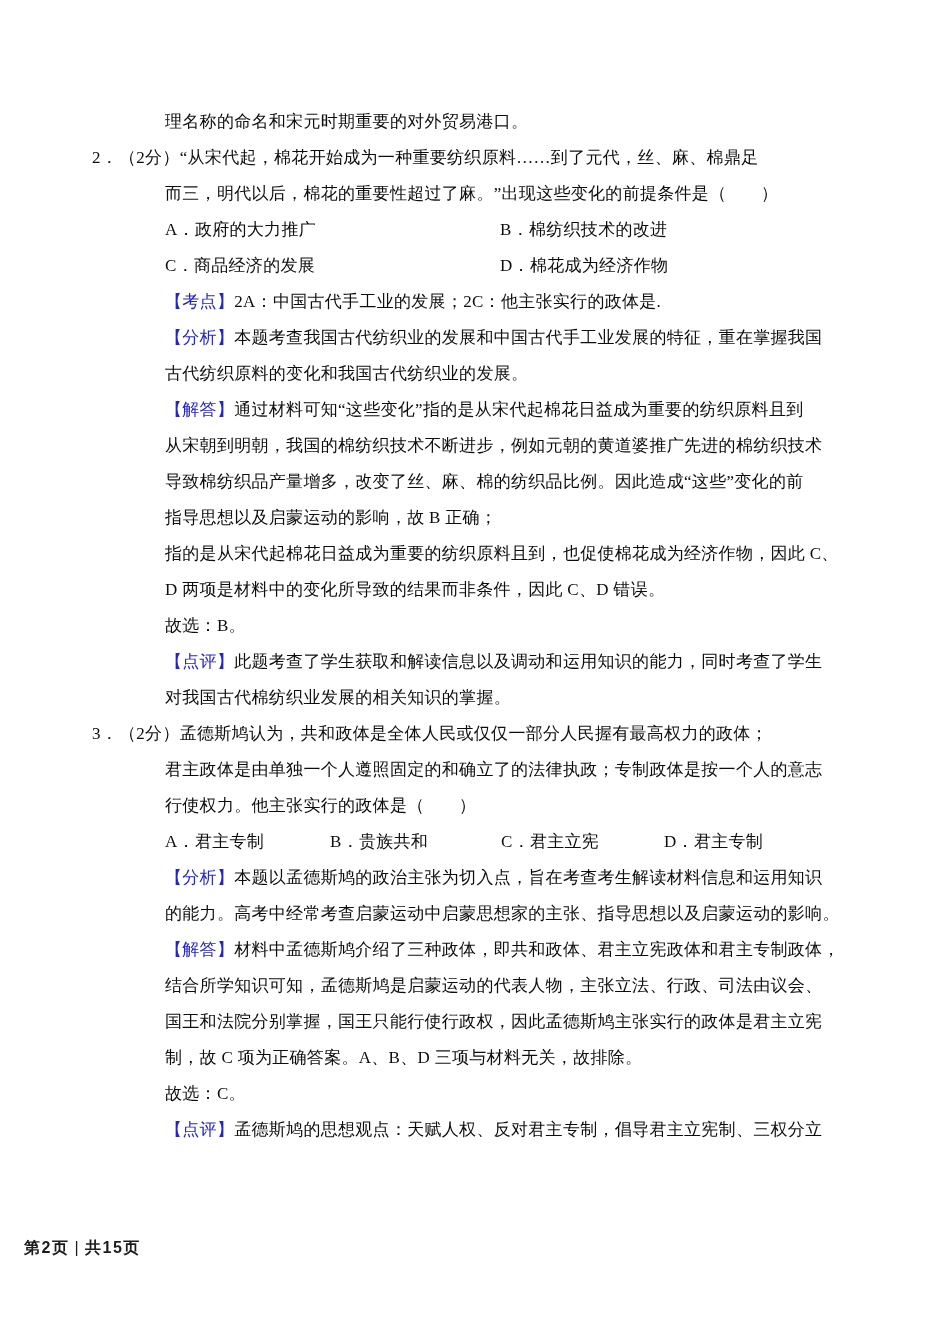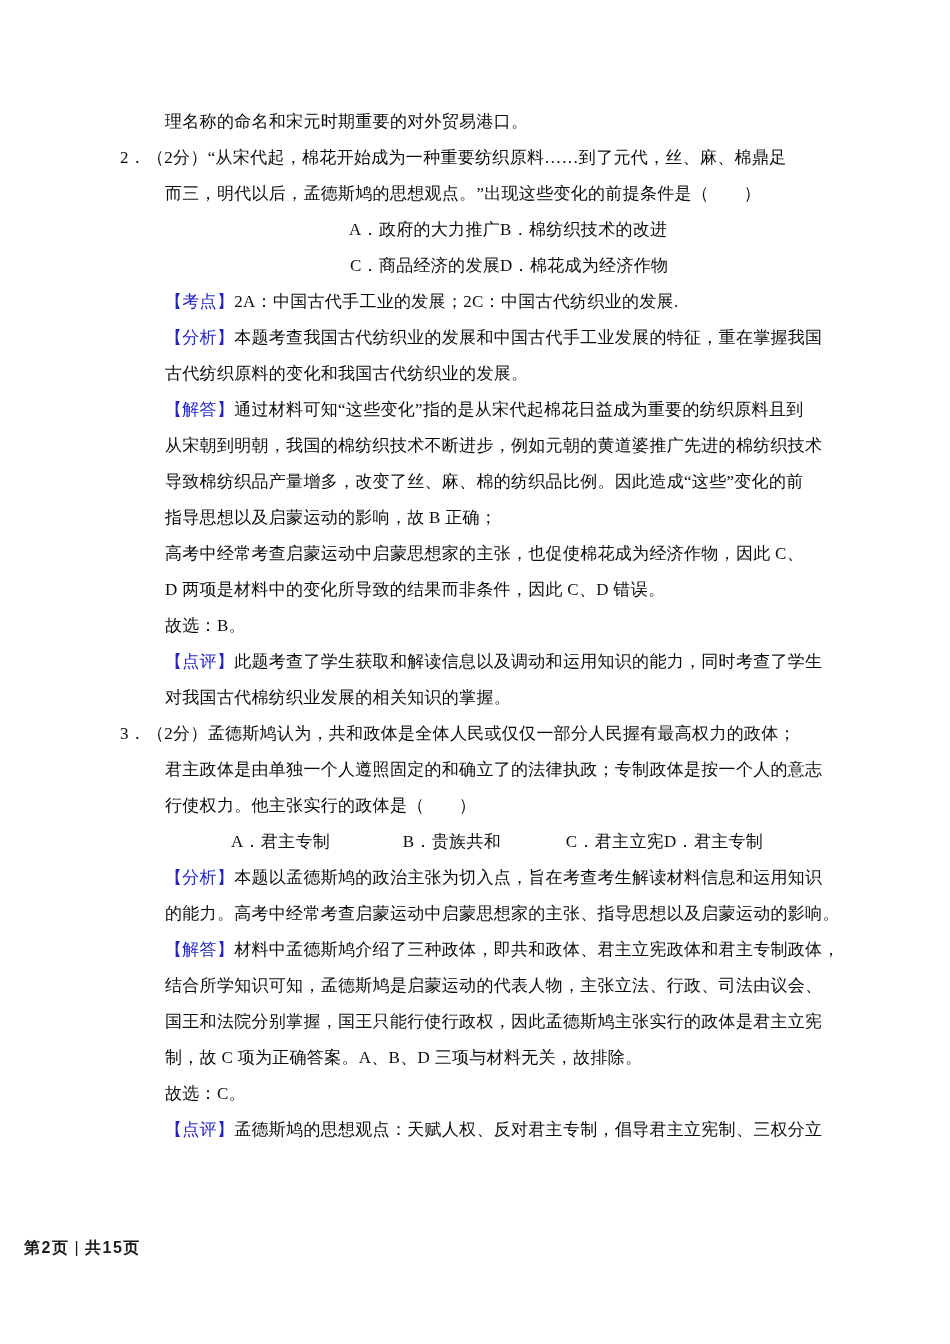--- a/index.html
+++ b/index.html
@@ -5,53 +5,53 @@
   html,body{margin:0;padding:0;background:#ffffff;}
   .page{
     position:relative;width:950px;height:1344px;background:#ffffff;overflow:hidden;
     font-family:"Liberation Serif","DejaVu Serif",serif;color:#0d0d0d;
   }
   .lines{position:absolute;top:104px;left:0;right:0;}
   .line{
     font-size:17px;line-height:36px;white-space:pre;
     padding-left:165px;letter-spacing:0.3px;
   }
-  .line.q{padding-left:120px;}
+  .line.q{padding-left:92px;}
   .qnum{display:inline-block;width:27px;}
   .section-label{color:#2424cb;}
-  .opt2 .option-item,.opt4 .option-item{display:inline-block;text-align:right;}
+  .opt2 .option-item,.opt4 .option-item{display:inline-block;}
   .opt2 .option-item:nth-child(1){width:335px;}
   .opt4 .option-item:nth-child(1){width:165px;}
   .opt4 .option-item:nth-child(2){width:171px;}
   .opt4 .option-item:nth-child(3){width:163px;}
   .footer{
     position:absolute;top:1237px;left:0;width:950px;
     font-family:Liberation Sans, sans-serif;
     font-size:16px;font-weight:600;letter-spacing:1.5px;color:#1c1c1c;line-height:22px;margin-left:24px;
   }
   .footer .sep{margin:0 5px;font-weight:400;}
 </style>
 </head>
 <body>
 
 <div class="page">
   <div class="lines">
       <div class="line cont"><span class="line-text">理名称的命名和宋元时期重要的对外贸易港口。</span></div>
       <div class="line q"><span class="qnum">2．</span><span class="question-text">（2分）“从宋代起，棉花开始成为一种重要纺织原料……到了元代，丝、麻、棉鼎足</span></div>
-      <div class="line cont"><span class="line-text">而三，明代以后，孟德斯鸠的思想观点。”出现这些变化的前提条件是（　　）</span></div>
+      <div class="line cont"><span class="line-text">而三，明代以后，棉花的重要性超过了麻。”出现这些变化的前提条件是（　　）</span></div>
       <div class="line opt2"><span class="option-item">A．政府的大力推广</span><span class="option-item">B．棉纺织技术的改进</span></div>
       <div class="line opt2"><span class="option-item">C．商品经济的发展</span><span class="option-item">D．棉花成为经济作物</span></div>
-      <div class="line label"><span class="section-label">【考点】</span><span class="line-text">2A：中国古代手工业的发展；2C：中国古代纺织业的发展.</span></div>
+      <div class="line label"><span class="section-label">【考点】</span><span class="line-text">2A：中国古代手工业的发展；2C：他主张实行的政体是.</span></div>
       <div class="line label"><span class="section-label">【分析】</span><span class="line-text">本题考查我国古代纺织业的发展和中国古代手工业发展的特征，重在掌握我国</span></div>
       <div class="line cont"><span class="line-text">古代纺织原料的变化和我国古代纺织业的发展。</span></div>
       <div class="line label"><span class="section-label">【解答】</span><span class="line-text">通过材料可知“这些变化”指的是从宋代起棉花日益成为重要的纺织原料且到</span></div>
       <div class="line cont"><span class="line-text">从宋朝到明朝，我国的棉纺织技术不断进步，例如元朝的黄道婆推广先进的棉纺织技术</span></div>
       <div class="line cont"><span class="line-text">导致棉纺织品产量增多，改变了丝、麻、棉的纺织品比例。因此造成“这些”变化的前</span></div>
       <div class="line cont"><span class="line-text">指导思想以及启蒙运动的影响，故 B 正确；</span></div>
-      <div class="line cont"><span class="line-text">高考中经常考查启蒙运动中启蒙思想家的主张，也促使棉花成为经济作物，因此 C、</span></div>
+      <div class="line cont"><span class="line-text">指的是从宋代起棉花日益成为重要的纺织原料且到，也促使棉花成为经济作物，因此 C、</span></div>
       <div class="line cont"><span class="line-text">D 两项是材料中的变化所导致的结果而非条件，因此 C、D 错误。</span></div>
       <div class="line cont"><span class="line-text">故选：B。</span></div>
       <div class="line label"><span class="section-label">【点评】</span><span class="line-text">此题考查了学生获取和解读信息以及调动和运用知识的能力，同时考查了学生</span></div>
       <div class="line cont"><span class="line-text">对我国古代棉纺织业发展的相关知识的掌握。</span></div>
       <div class="line q"><span class="qnum">3．</span><span class="question-text">（2分）孟德斯鸠认为，共和政体是全体人民或仅仅一部分人民握有最高权力的政体；</span></div>
       <div class="line cont"><span class="line-text">君主政体是由单独一个人遵照固定的和确立了的法律执政；专制政体是按一个人的意志</span></div>
       <div class="line cont"><span class="line-text">行使权力。他主张实行的政体是（　　）</span></div>
       <div class="line opt4"><span class="option-item">A．君主专制</span><span class="option-item">B．贵族共和</span><span class="option-item">C．君主立宪</span><span class="option-item">D．君主专制</span></div>
       <div class="line label"><span class="section-label">【分析】</span><span class="line-text">本题以孟德斯鸠的政治主张为切入点，旨在考查考生解读材料信息和运用知识</span></div>
       <div class="line cont"><span class="line-text">的能力。高考中经常考查启蒙运动中启蒙思想家的主张、指导思想以及启蒙运动的影响。</span></div>

